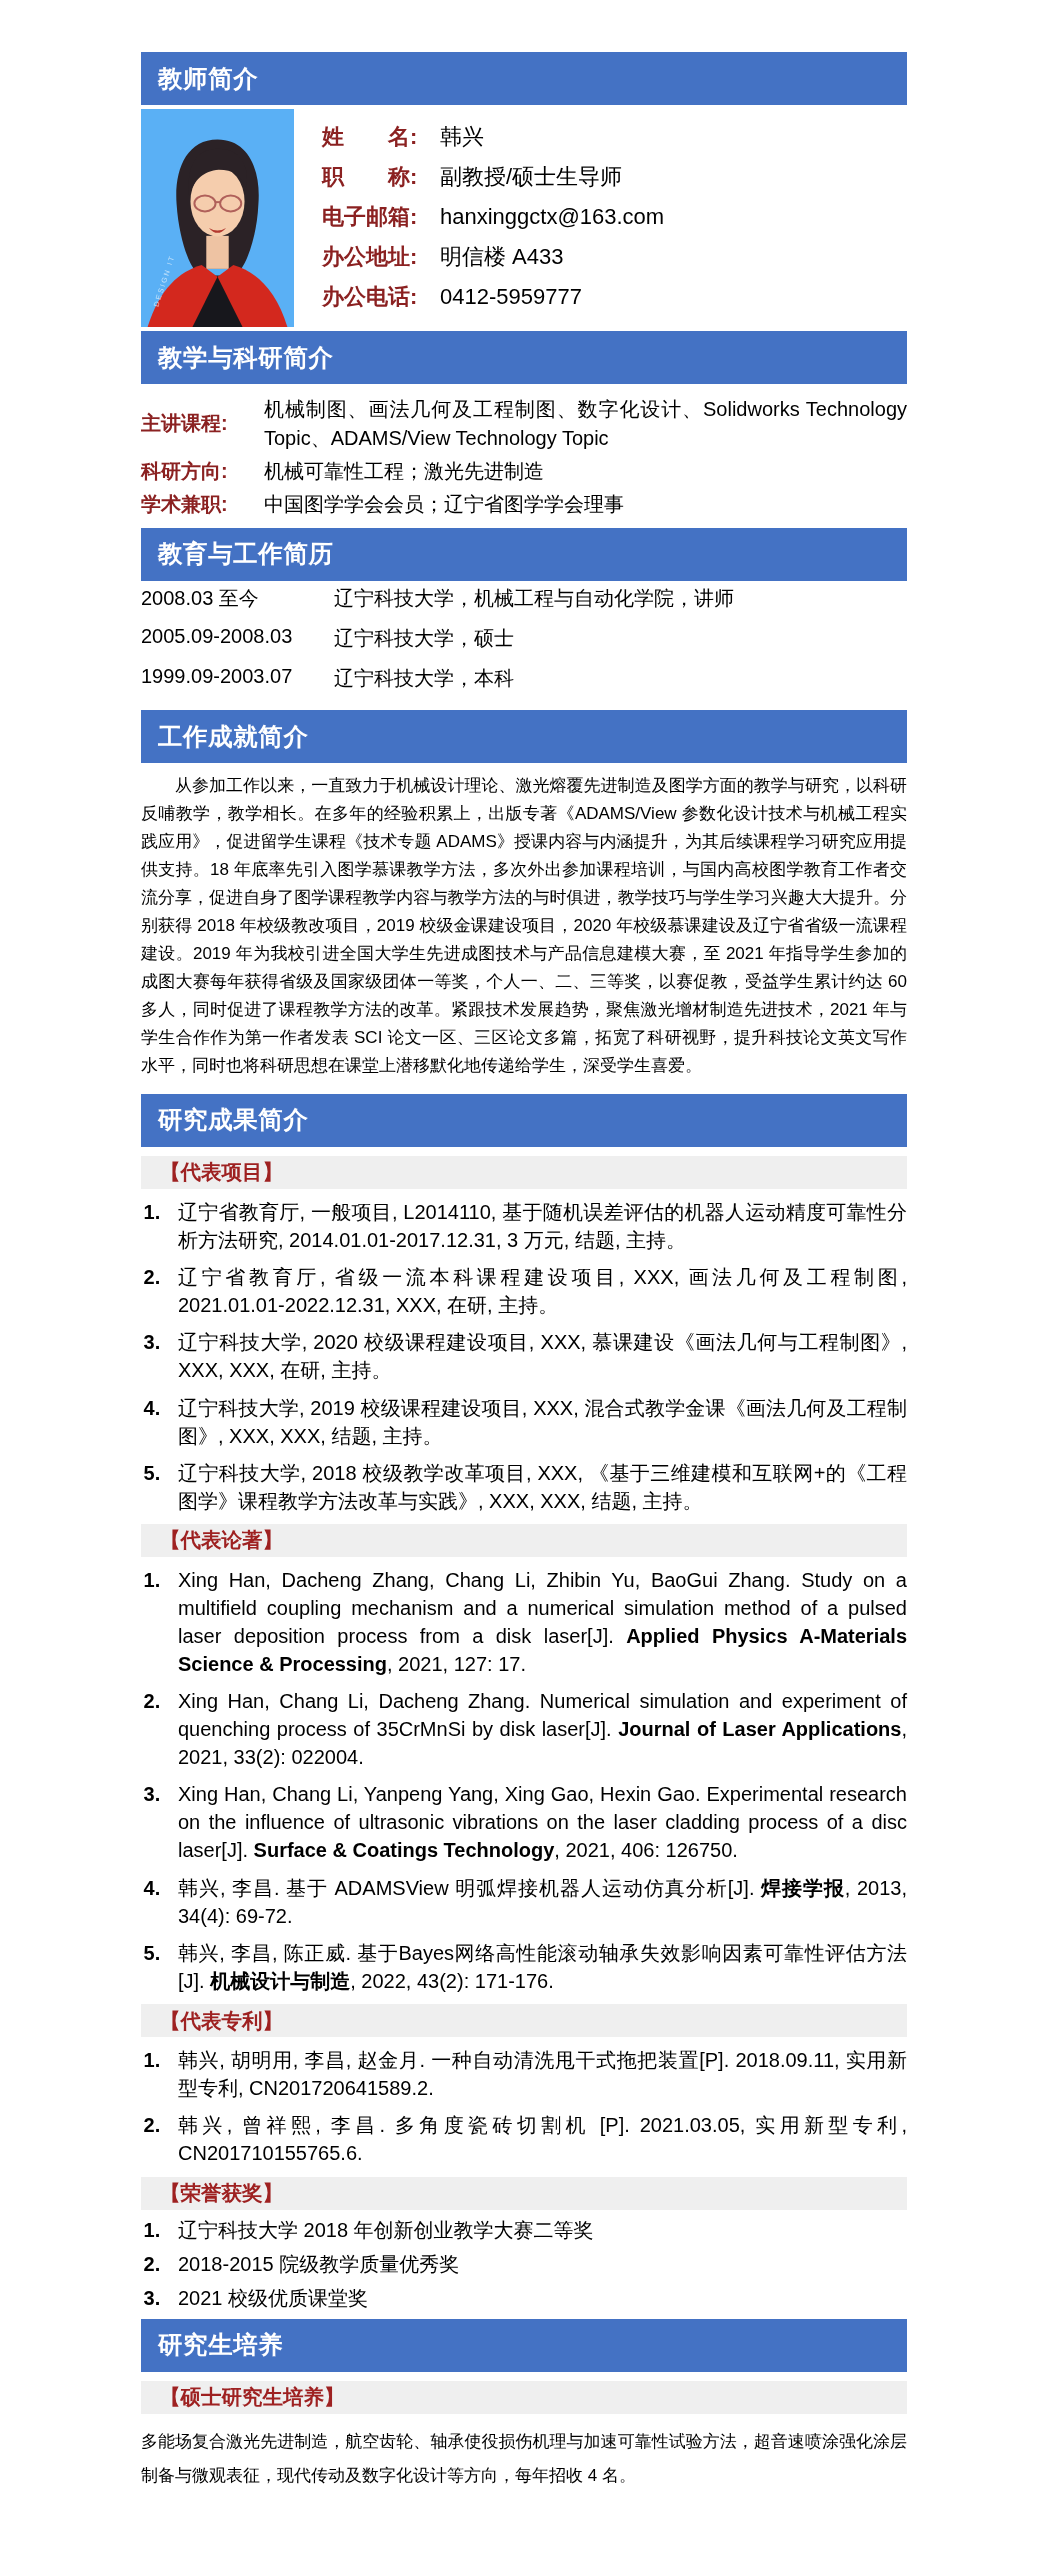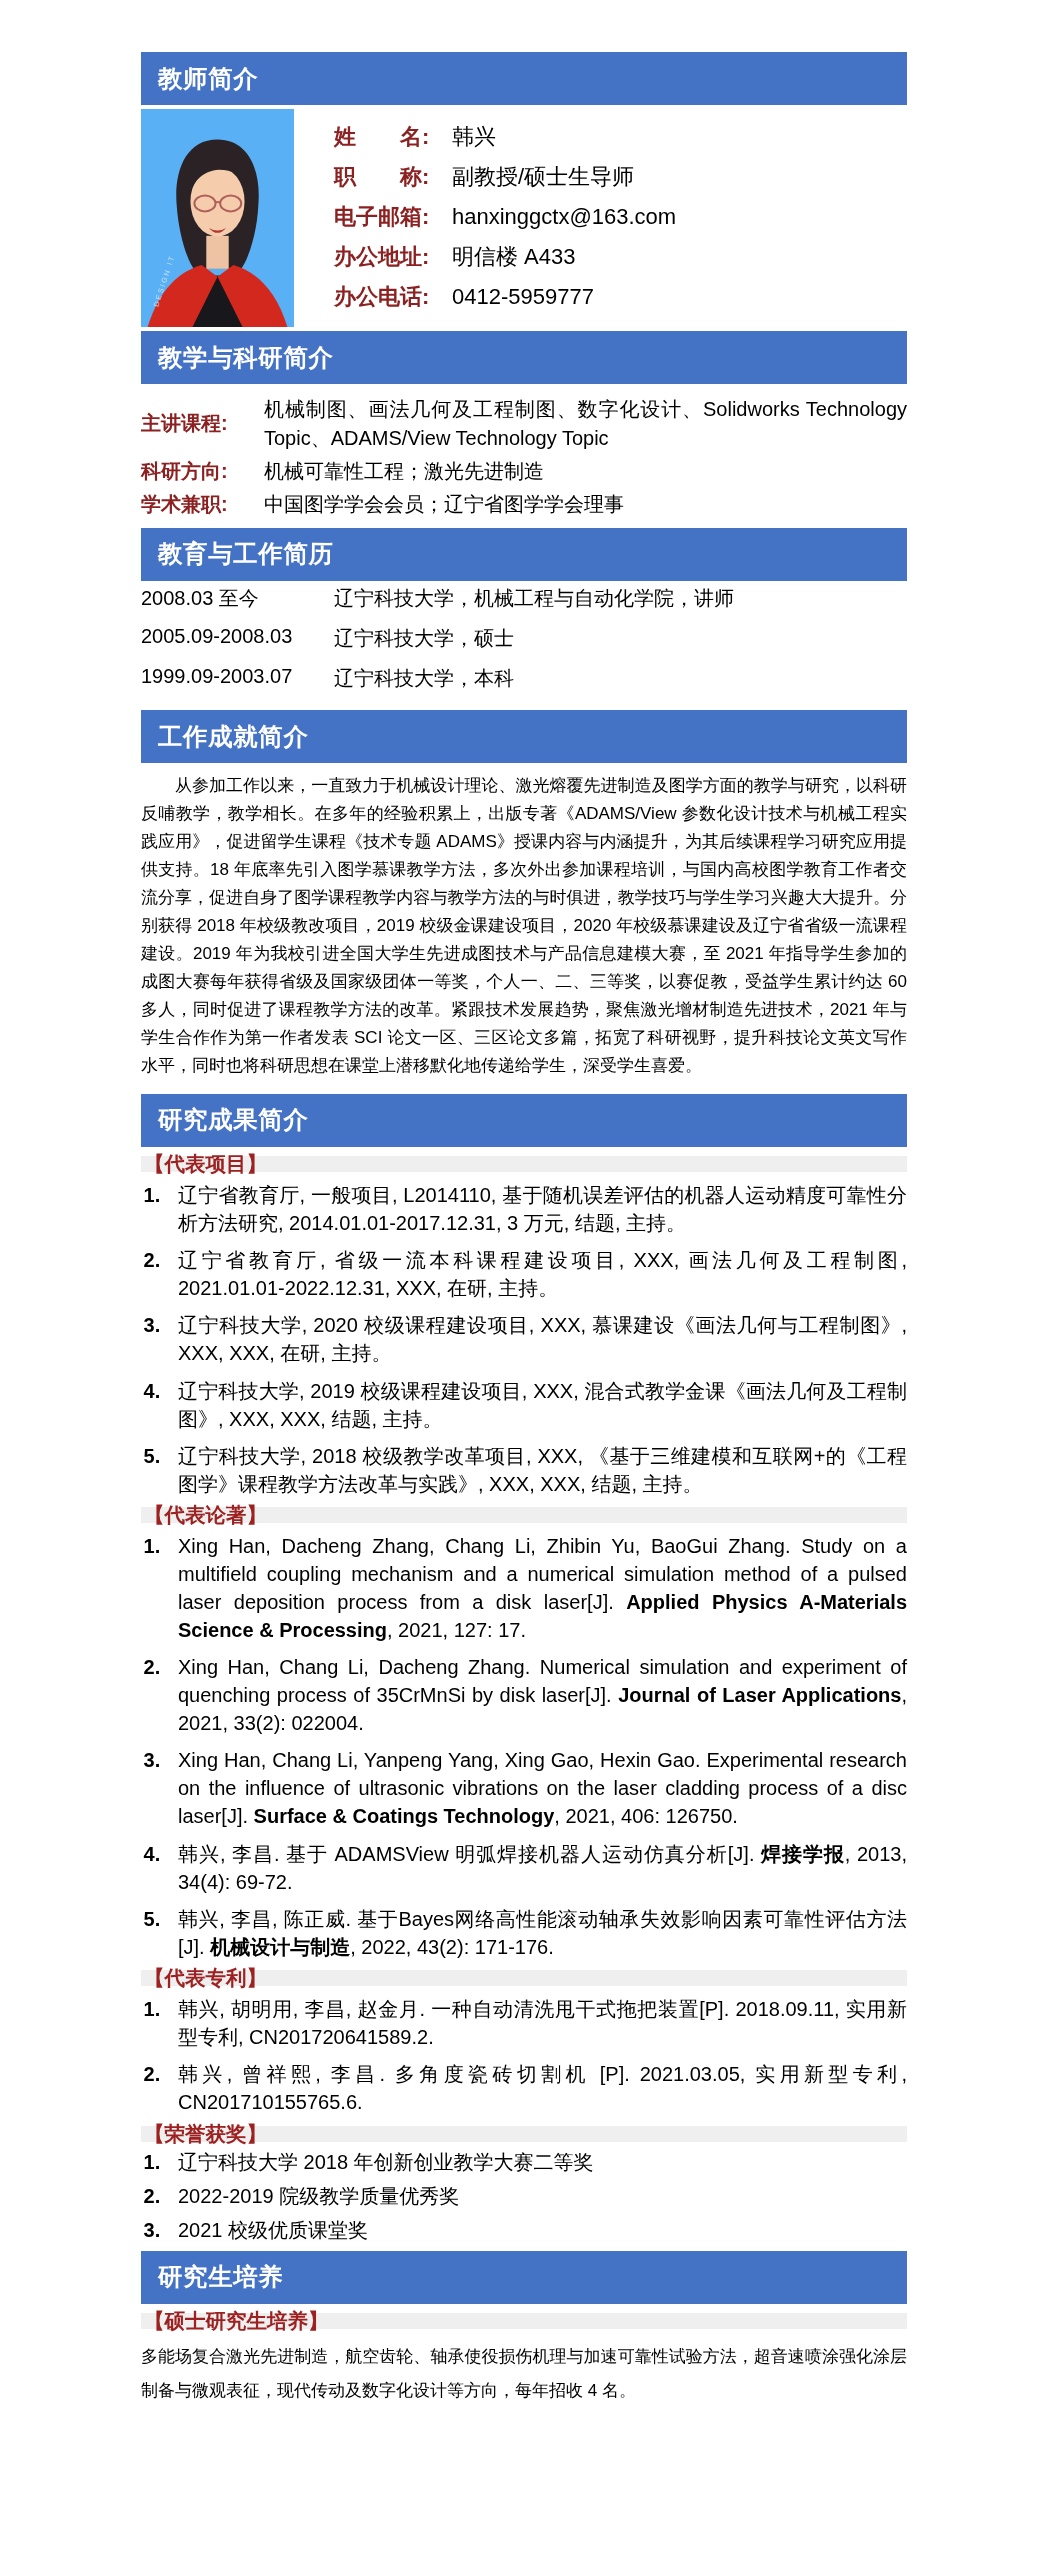--- a/index.html
+++ b/index.html
@@ -18,41 +18,41 @@
   .page{width:766px;margin:52px auto 0;}
   .banner{
     background:var(--blue);color:#fff;height:53px;
     display:flex;align-items:center;padding-left:17px;
     font-size:24.4px;font-weight:bold;letter-spacing:0.7px;text-align:center;
   }
   
   .profile{display:flex;margin:4px 0 4px;}
   .photo{width:153px;height:218px;flex:none;}
   .photo svg{display:block;width:153px;height:218px;}
-  .fields{padding:8px 0 0 28px;flex:1;margin-left:12px;}
+  .fields{padding:8px 0 0 28px;flex:1;}
   .field-row{height:40px;display:flex;align-items:center;font-size:22px;}
   .field-label{color:var(--label-red);font-weight:bold;min-width:118px;flex:none;}
   .field-value{color:#000;text-align:center;}
   
   .kv-section{padding:6.6px 0 5.3px;}
   .kv-row{display:flex;align-items:center;margin:4px 0;font-size:20px;}
   .kv-label{color:var(--label-red);font-weight:bold;width:123px;flex:none;}
   .kv-value{flex:1;text-align:justify;line-height:29px;}
   
   .edu-section{padding:4px 0 5.3px;}
   .edu-row{display:flex;align-items:flex-start;height:40px;font-size:20px;}
   .edu-date{width:193px;flex:none;}
   .edu-desc{flex:1;}
   
   .para{font-size:17px;line-height:28px;text-align:justify;margin:9.2px 0 13.2px;}
   .para.indent{text-indent:2em;}
   
   .band{
-    background:var(--band-gray);height:16px;margin:9.2px 0 6.6px;
-    display:flex;align-items:center;padding-left:3px;
+    background:var(--band-gray);height:33px;margin:9.2px 0 6.6px;
+    display:flex;align-items:center;padding-left:19px;
   }
   .band span{color:var(--heading-red);font-weight:bold;font-size:20.5px;}
   
   ol.rich{list-style:none;margin:2.6px 0 6.6px;padding:0;}
   ol.rich li{
     position:relative;padding-left:37px;font-size:20px;line-height:28px;
     text-align:justify;margin:9.2px 0;
   }
   ol.rich.tight li{margin:6px 0;text-align:left;}
   ol.rich .num{position:absolute;left:2.6px;top:0;font-weight:bold;}
@@ -185,21 +185,21 @@
   <ol class="rich">
       <li><span class="num">1.</span><span>韩兴, 胡明用, 李昌, 赵金月. 一种自动清洗甩干式拖把装置[P]. 2018.09.11, 实用新型专利, CN201720641589.2.</span></li>
       <li><span class="num">2.</span><span>韩兴, 曾祥熙, 李昌. 多角度瓷砖切割机 [P]. 2021.03.05, 实用新型专利, CN201710155765.6.</span></li>
     </ol>
 
   <div class="band">
     <span>【荣誉获奖】</span>
   </div>
   <ol class="rich tight">
       <li><span class="num">1.</span><span>辽宁科技大学 2018 年创新创业教学大赛二等奖</span></li>
-      <li><span class="num">2.</span><span>2022-2019 院级教学质量优秀奖</span></li>
+      <li><span class="num">2.</span><span>2018-2015 院级教学质量优秀奖</span></li>
       <li><span class="num">3.</span><span>2021 校级优质课堂奖</span></li>
     </ol>
 
   <div class="banner">
     <span>研究生培养</span>
   </div>
   <div class="band">
     <span>【硕士研究生培养】</span>
   </div>
   <p class="para grad-para">多能场复合激光先进制造，航空齿轮、轴承使役损伤机理与加速可靠性试验方法，超音速喷涂强化涂层制备与微观表征，现代传动及数字化设计等方向，每年招收 4 名。</p>

